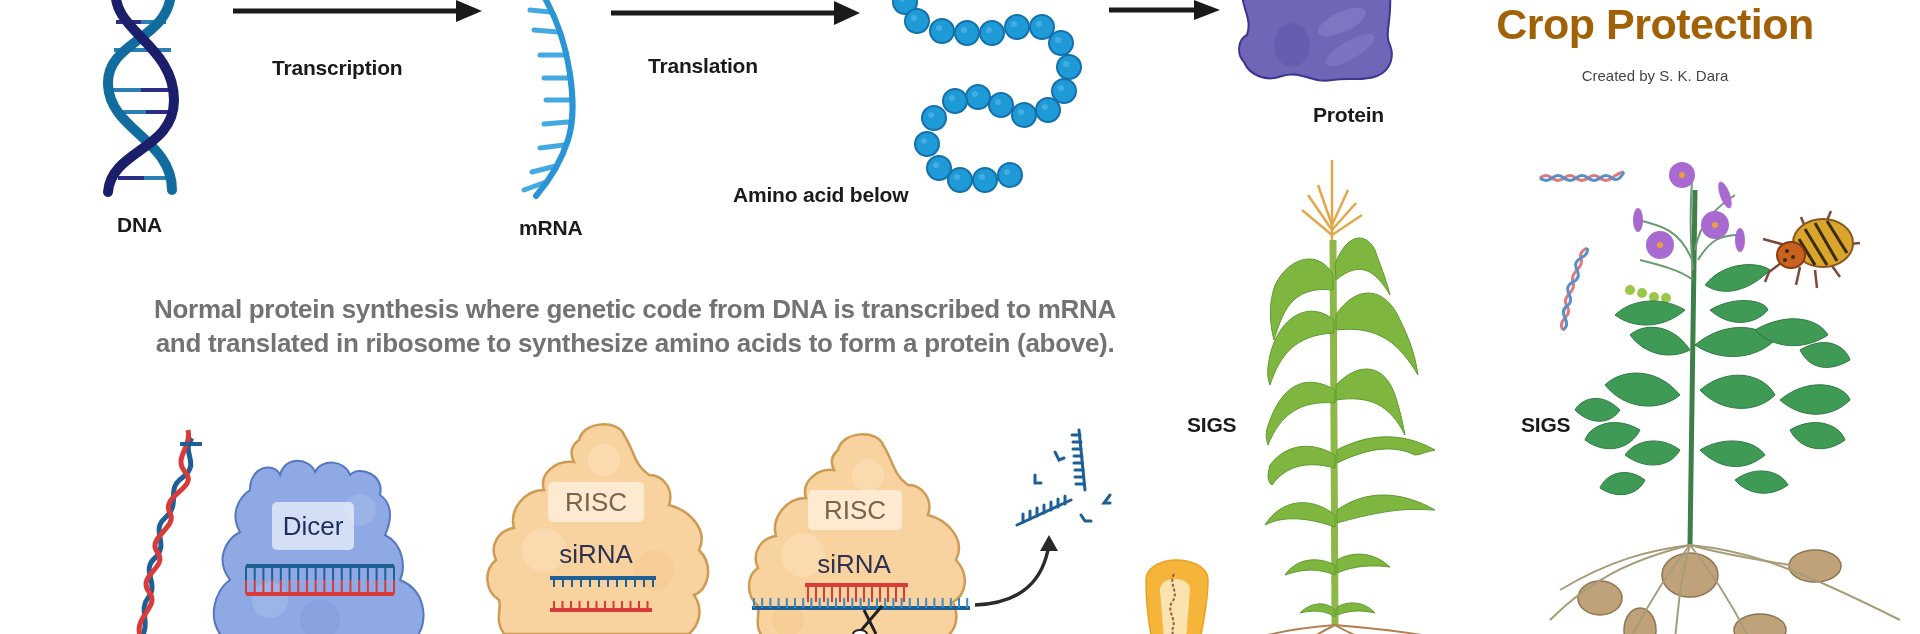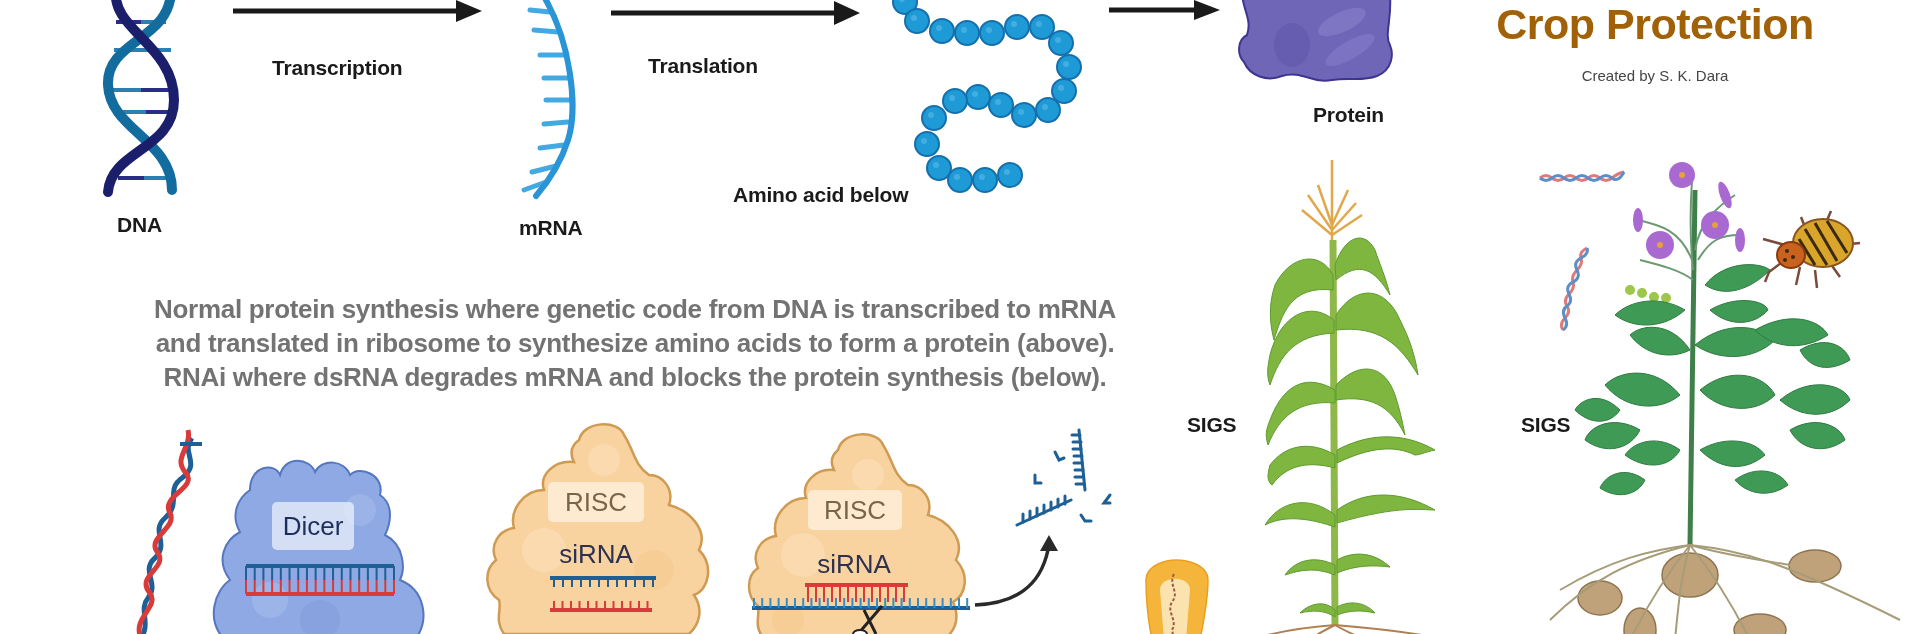--- a/index.html
+++ b/index.html
@@ -117,21 +117,20 @@
   <ellipse cx="60" cy="45" rx="18" ry="22" fill="#5a51a6" opacity="0.4"></ellipse>
 </svg>
 <div class="lbl" style="left:1313px; top:103px;">Protein</div>
 
 <div class="title">Crop Protection</div>
 <div class="subtitle">Created by S. K. Dara</div>
 
 <div class="para">
   <div>Normal protein synthesis where genetic code from DNA is transcribed to mRNA</div>
   <div>and translated in ribosome to synthesize amino acids to form a protein (above).</div>
-  <div>RNAi where dsRNA degrades mRNA and blocks the protein synthesis (below).</div>
 </div>
 
 <svg style="left:120px; top:428px;" width="90" height="210" viewBox="0 0 90 210">
   <path d="M72,10 C60,25 82,35 62,50 C45,62 62,75 45,90 C30,103 50,115 35,130 C20,143 40,155 28,170 C18,182 32,195 20,212" fill="none" stroke="#1e5f95" stroke-width="5"></path>
   <path d="M68,2 C72,20 52,30 66,45 C78,60 40,68 50,85 C58,100 25,110 38,125 C48,140 15,148 30,165 C40,180 10,190 22,212" fill="none" stroke="#d93a3a" stroke-width="5"></path>
   <line x1="60" y1="16" x2="82" y2="16" stroke="#1e5f95" stroke-width="4"></line>
 </svg>
 
 <svg style="left:210px; top:450px;" width="230" height="190" viewBox="0 0 230 190">
   <path d="M40,40 C40,15 65,12 70,25 C75,5 100,8 105,22 C112,8 135,10 140,25 C150,15 175,25 170,45 C185,55 180,75 175,85 C195,95 195,120 190,130 C215,140 220,170 205,190 L15,190 C-5,170 5,140 20,130 C5,110 15,90 30,82 C20,65 28,48 40,40 Z" fill="#8ea9e3" stroke="#5577c0" stroke-width="2"></path>

